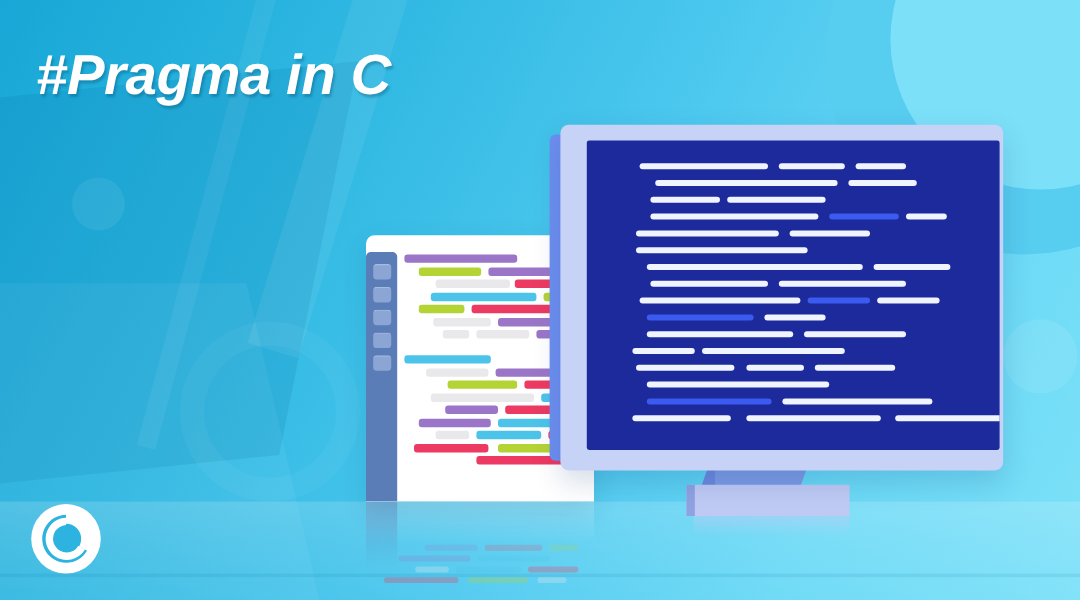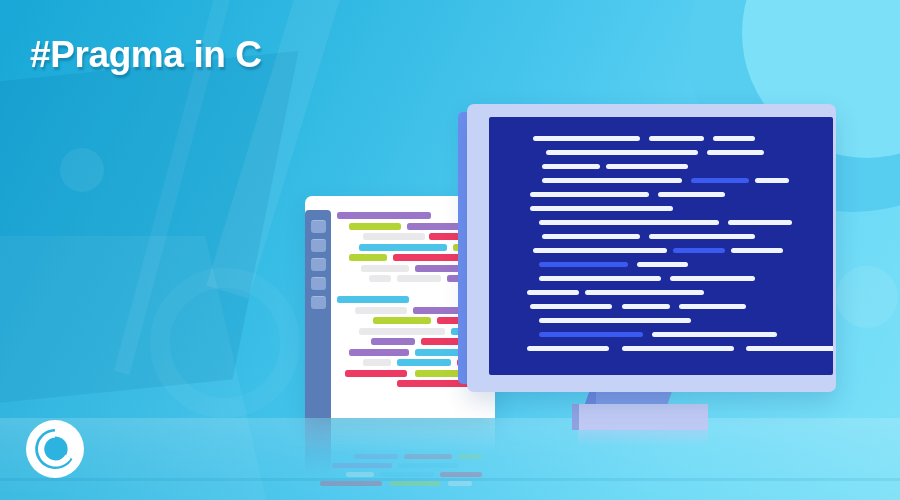--- a/index.html
+++ b/index.html
@@ -62,24 +62,25 @@
     background:linear-gradient(180deg,rgba(255,255,255,.16) 0%,rgba(255,255,255,.10) 40%,rgba(255,255,255,.04) 100%);
   }
   .floor-line{
     left:0;top:478px;width:900px;height:3px;
     background:rgba(0,110,160,.10);
   }
 
   
   #title{
     position:absolute; left:30px; top:34px;
-    font-size:37px; font-weight:bold; color:#ffffff;
+    font-size:47px; font-weight:bold; color:#ffffff;
     letter-spacing:-0.4px;
     text-shadow:1.5px 2.5px 2px rgba(0,70,105,.32);
     white-space:nowrap;
+    font-style:italic;
   }
 
   
   #logo{ position:absolute; left:24px; top:418px; width:62px; height:62px; }
 
   
   #window{
     position:absolute; left:305px; top:196px; width:190px; height:222px;
     background:#ffffff;
     border-radius:7px 0 0 0;

